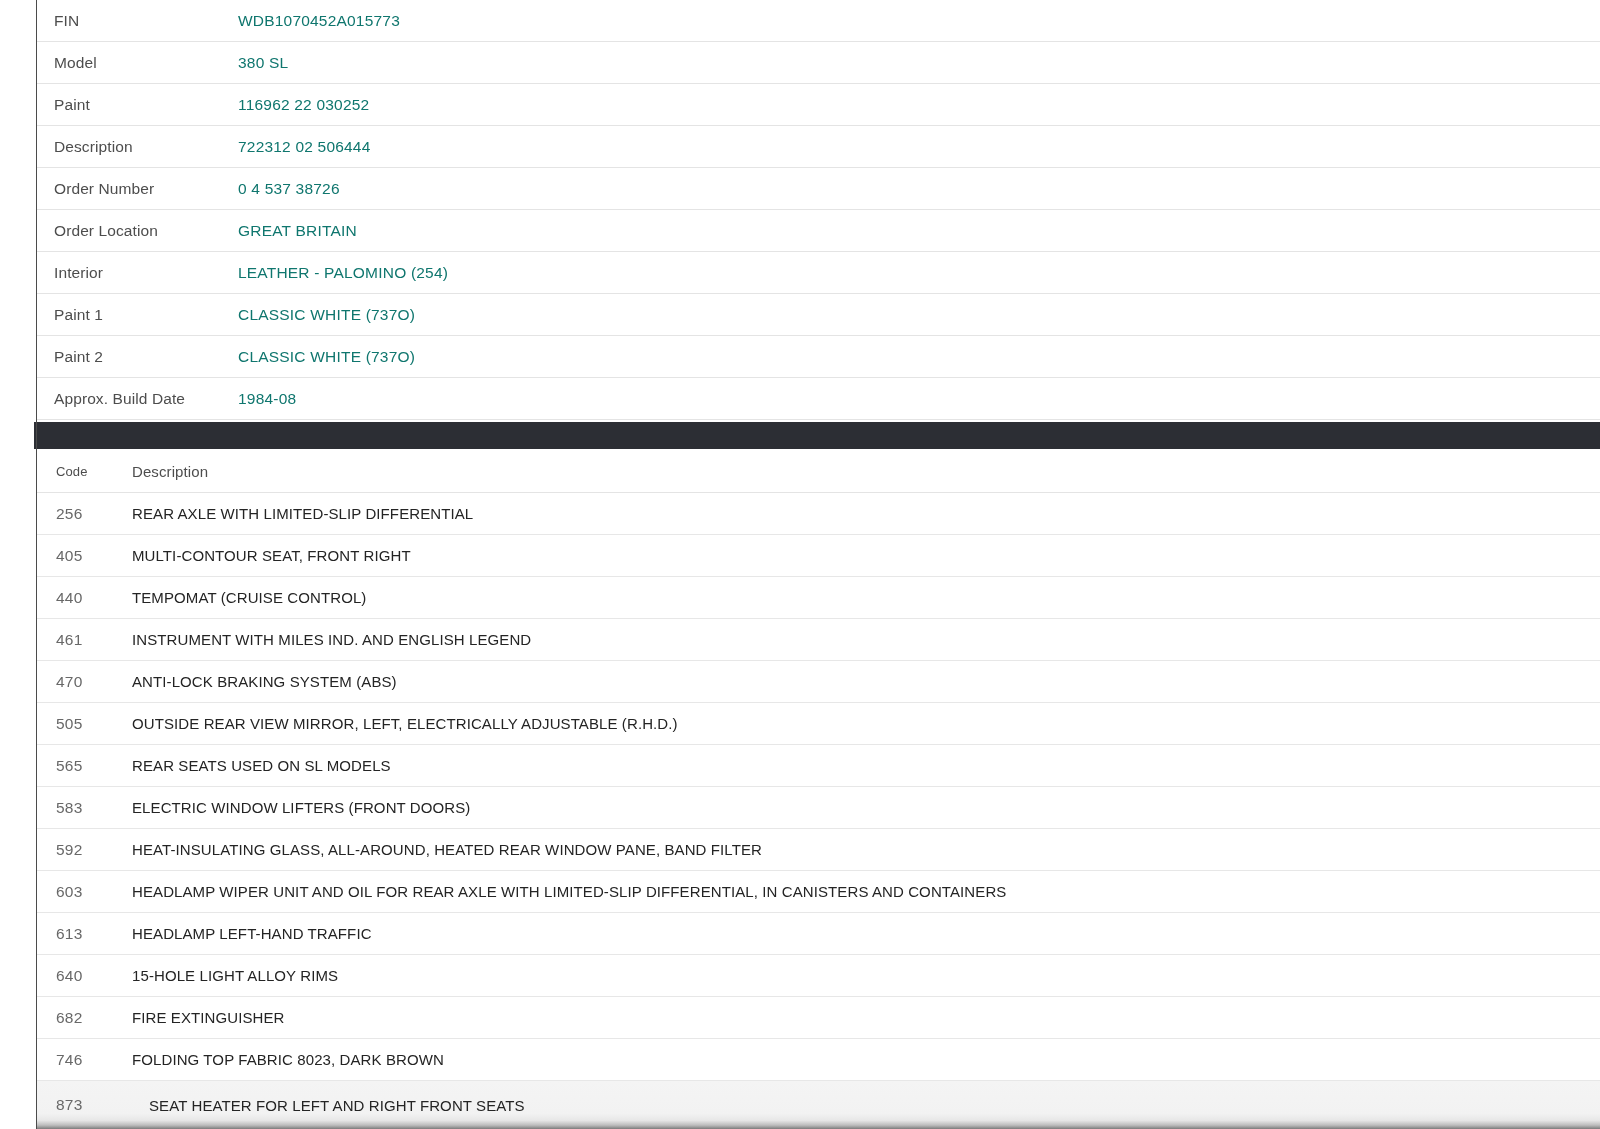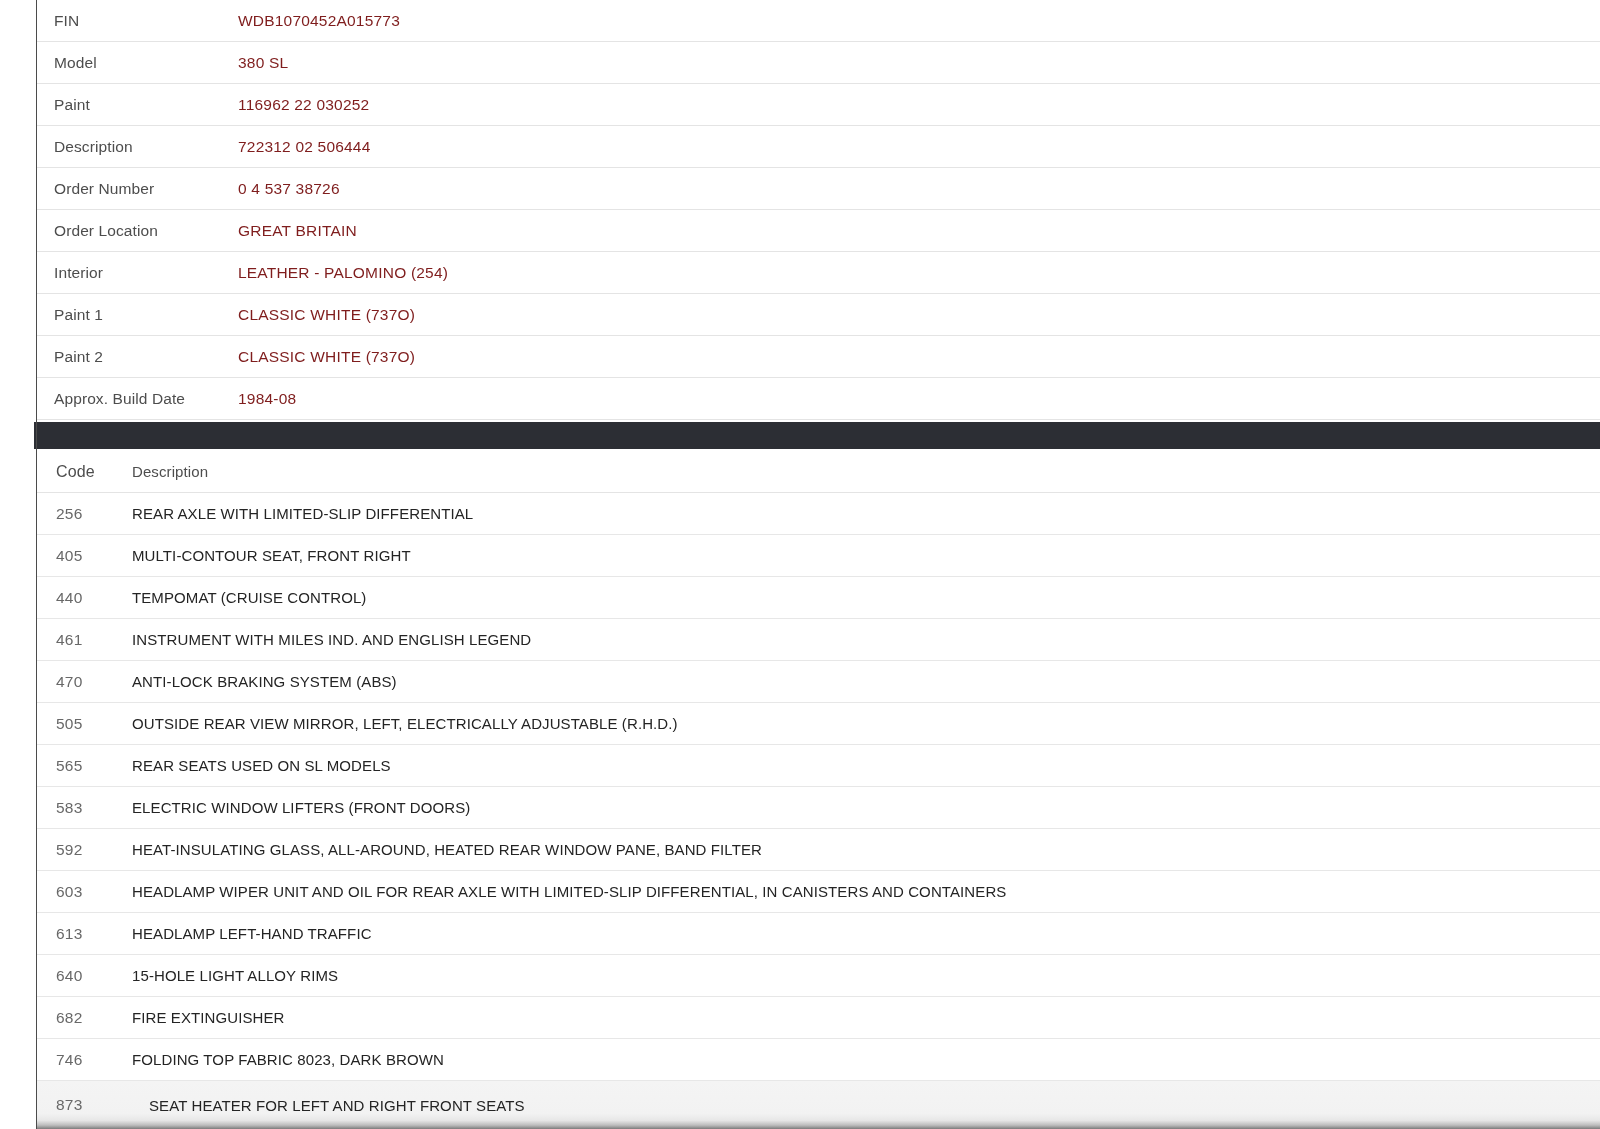--- a/index.html
+++ b/index.html
@@ -24,39 +24,39 @@
     display: flex; align-items: center;
     height: 42px; padding-left: 17px;
     border-bottom: 1px solid #e4e4e4;
     background: #ffffff;
   }
   .kv-label {
     width: 184px; flex: 0 0 184px;
     font-size: 15.5px; color: #4d4d4d; letter-spacing: 0.1px;
   }
   .kv-value {
-    font-size: 15.5px; color: #7f1d1d; letter-spacing: 0.2px;
+    font-size: 15.5px; color: #0f766e; letter-spacing: 0.2px;
   }
 
   
   .section-bar {
     height: 27px; width: 1600px; margin: 2px 0 2px -3px;
     background: #2c2e34;
   }
 
   
   .codes-header {
     display: flex; align-items: center;
     height: 42px; padding-left: 19px;
     border-bottom: 1px solid #e4e4e4;
     background: #ffffff;
   }
   .th-code {
     width: 76px; flex: 0 0 76px;
-    font-size: 16px; color: #4d4d4d; letter-spacing: 0.1px;
+    font-size: 13px; color: #4d4d4d; letter-spacing: 0.1px;
   }
   .th-desc {
     font-size: 15px; color: #4d4d4d; letter-spacing: 0.1px;
   }
   .code-row {
     display: flex; align-items: center;
     height: 42px; padding-left: 19px;
     border-bottom: 1px solid #e7e7e7;
     background: #ffffff;
   }

